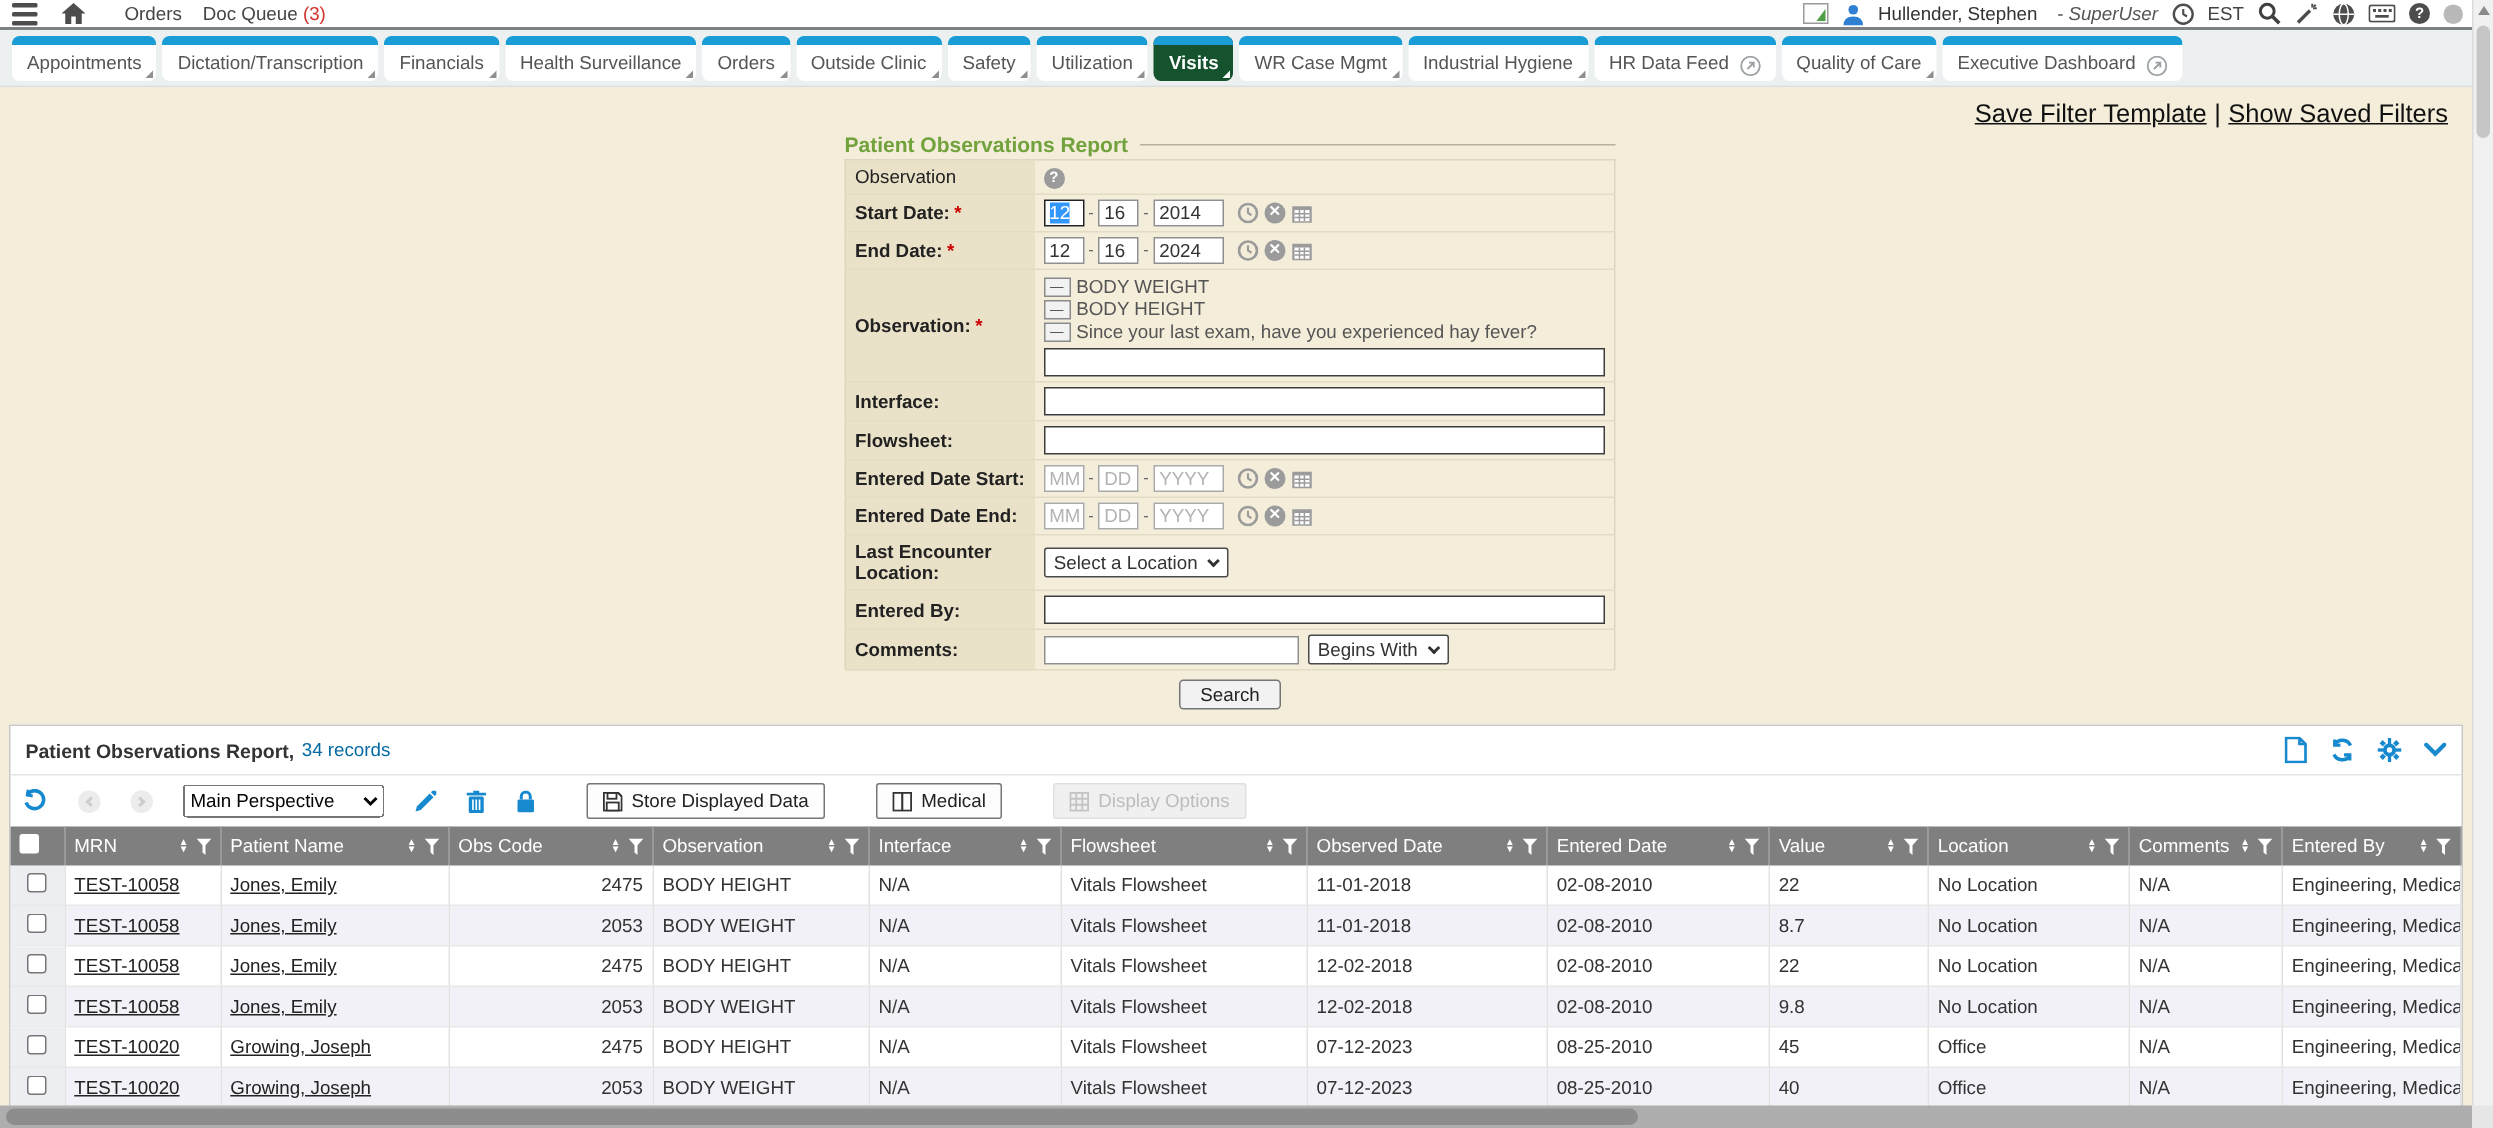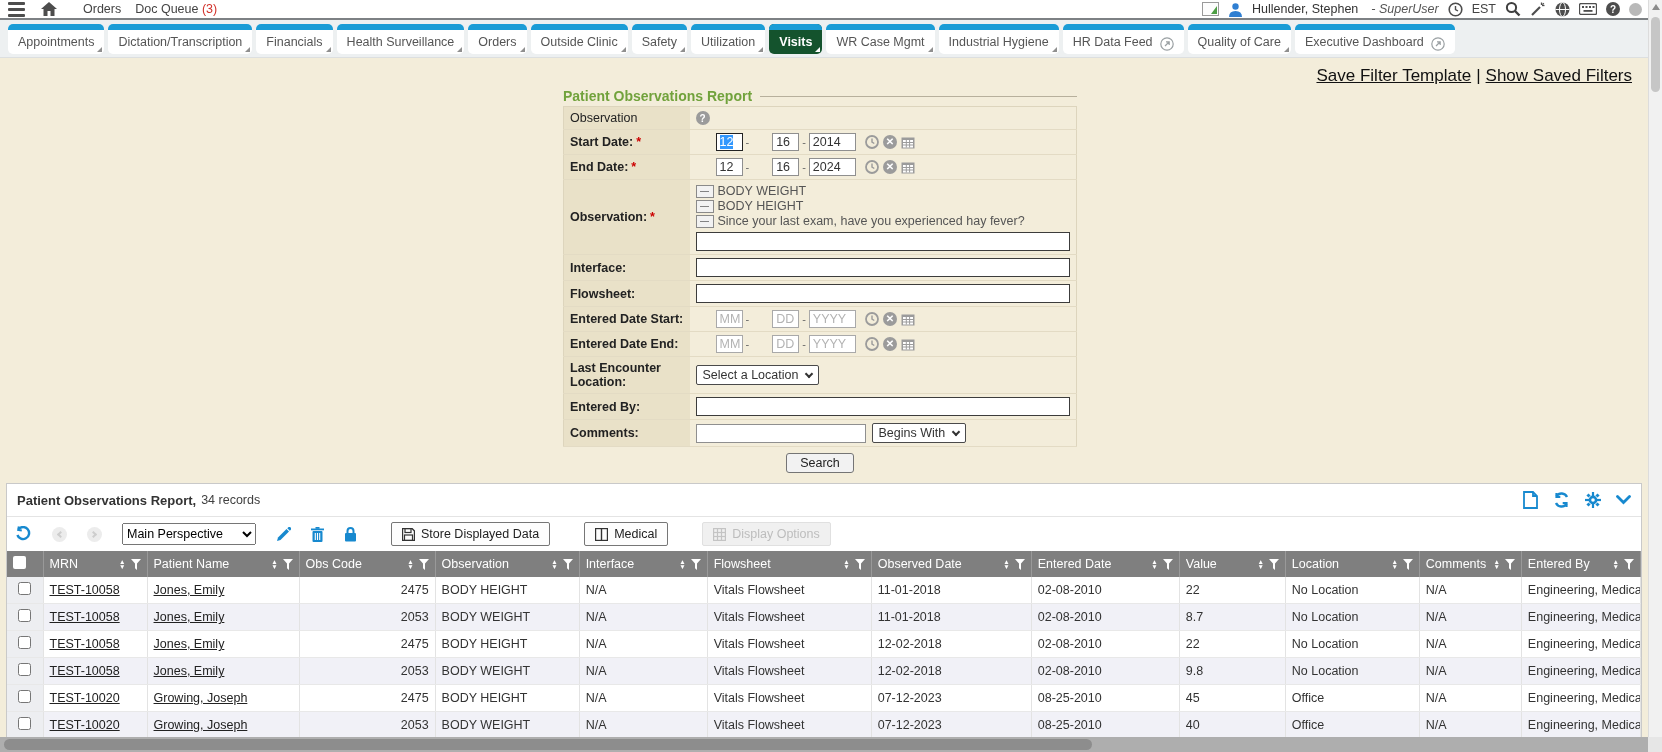--- a/index.html
+++ b/index.html
@@ -45,21 +45,21 @@
   .form-title { color:#71a23c; font-weight:bold; font-size:14px; white-space:nowrap; }
   .form-title-line { flex:1; border-top:1px solid #b7b09c; margin-left:8px; }
   .fgrid { width:100%; border:1px solid #ddd5bd; border-collapse:collapse; }
   .fgrid td { border-bottom:1px solid #e3dbc4; vertical-align:middle; }
   .fgrid td.lbl { background:#e9e1c8; width:126px; padding:4px 6px; font-weight:bold; color:#222; }
   .fgrid td.lbl.normal { font-weight:normal; }
   .fgrid td.val { padding:3px 6px; }
   .req { color:#cc0000; font-weight:bold; margin-left:3px; }
   .date-row { display:flex; align-items:center; gap:3px; }
   .date-box { background:#fff; border:1px solid #8f8f8f; height:18px; display:inline-flex; align-items:center; padding:0 3px; font-size:12.5px; color:#333; }
-  .date-box.w2 { width:27px;margin-left:20px; } .date-box.w4 { width:47px; }
+  .date-box.w2 { width:27px; } .date-box.w4 { width:47px; }
   .date-box.focused { border:1px solid #222; }
   .date-box.focused .seltext { background:#3297fd; color:#fff; }
   .date-box.ph { color:#b3b3b3; border-color:#a9a9a9; }
   .dash { color:#666; font-size:11px; margin:0 0px; }
   .dicons { display:flex; align-items:center; gap:4px; margin-left:6px; }
   .xcircle { width:14px; height:14px; border-radius:50%; background:#9b9b9b; color:#fff; font-size:10px; font-weight:bold; display:inline-flex; align-items:center; justify-content:center; line-height:1; }
   .helpcircle { width:14px; height:14px; border-radius:50%; background:#9b9b9b; color:#fff; font-size:10px; font-weight:bold; display:inline-flex; align-items:center; justify-content:center; }
   .obs-item { display:flex; align-items:center; gap:4px; margin:1px 0; color:#555; }
   .minus-btn { width:18px; height:13px; border:1px solid #8a8a8a; background:#f2f2f2; font-size:9px; line-height:10px; color:#444; display:inline-flex; align-items:center; justify-content:center; cursor:pointer; }
   .txt-input { width:100%; height:19px; border:1px solid #3c3c3c; background:#fff; font-family:inherit; font-size:12.5px; padding:0 3px; }
@@ -68,21 +68,21 @@
   .chev { width:6px; height:6px; border-right:2px solid #333; border-bottom:2px solid #333; transform:rotate(45deg); margin-top:-3px; margin-left:8px; }
   .comments-row { display:flex; align-items:center; gap:6px; }
   .comments-input { width:170px; }
   .search-row { width:514px; margin-left:563px; text-align:center; padding:6px 0 4px; }
   .search-btn { font-family:inherit; font-size:12.5px; color:#222; background:#f2f2f2; border:1px solid #757575; border-radius:3px; padding:2px 13px; cursor:pointer; }
 
   
   .results-panel { margin:6px 6px 0 6px; background:#fff; border:1px solid #c9c9c9; }
   .rp-header { display:flex; align-items:center; padding:7px 10px; }
   .rp-title { font-weight:bold; font-size:13px; color:#333; }
-  .rp-count { color:#404040; margin-left:5px; font-size:12.5px; }
+  .rp-count { color:#0369a1; margin-left:5px; font-size:12.5px; }
   .rp-icons { margin-left:auto; display:flex; align-items:center; gap:15px; }
   .rp-icons .icon { cursor:pointer; }
   .toolbar { display:flex; align-items:center; gap:20px; padding:5px 8px; border-top:1px solid #e4e4e4; }
   .tool-circle { width:15px; height:15px; border-radius:50%; background:#ececec; display:inline-flex; align-items:center; justify-content:center; }
   .tool-circle .chev-s { width:5px; height:5px; border-right:2px solid #cdcdcd; border-bottom:2px solid #cdcdcd; }
   .chev-l { transform:rotate(135deg); margin-left:2px; } .chev-r { transform:rotate(-45deg); margin-right:2px; }
   .persp-select { width:134px; height:22px; font-size:12.5px; }
   .tb-btn { display:inline-flex; align-items:center; gap:6px; border:1px solid #767676; background:#fdfdfd; border-radius:2px; height:24px; padding:0 10px; font-size:12.5px; color:#222; cursor:pointer; margin-left:14px; }
   .tb-btn.disabled { border-color:#e0e0e0; background:#f0f0f0; color:#bdbdbd; cursor:default; }
 

